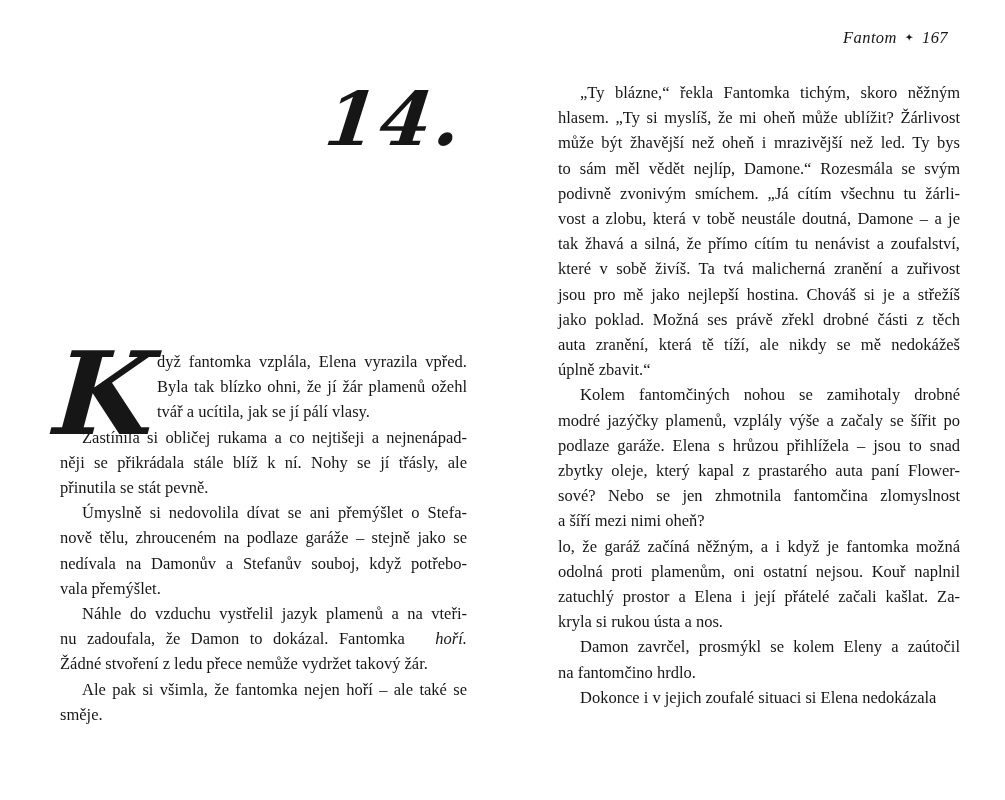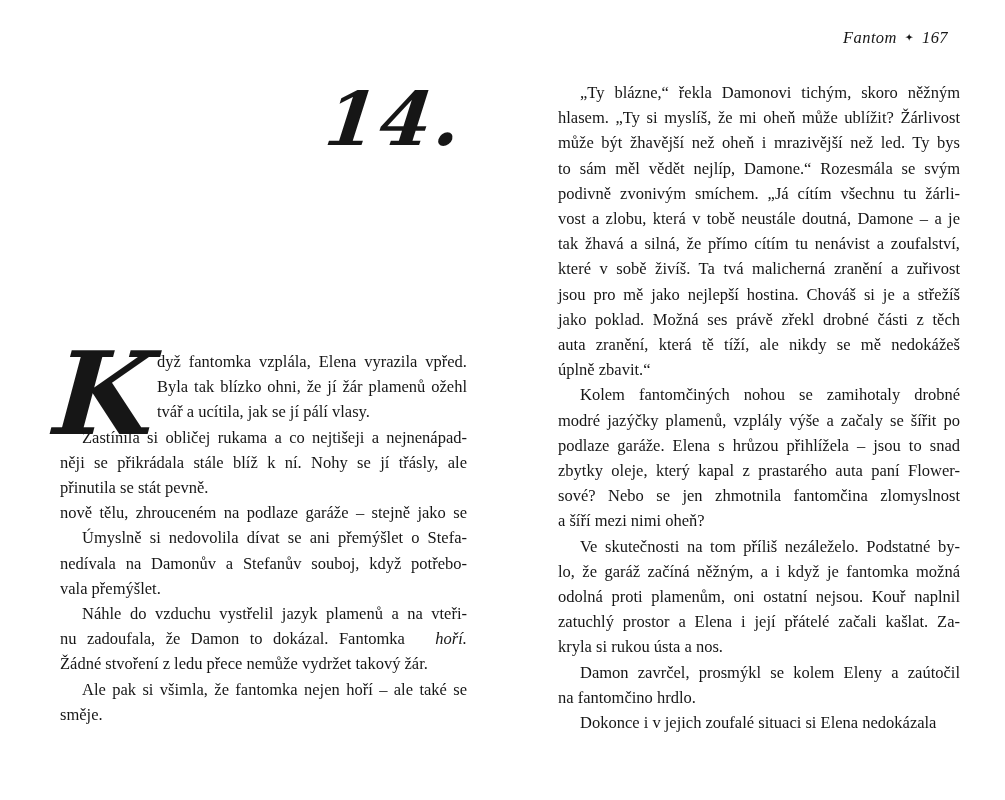--- a/index.html
+++ b/index.html
@@ -81,43 +81,43 @@
     <div class="line last dc">tvář a ucítila, jak se jí pálí vlasy.</div>
   </div>
 
   <div class="para">
     <div class="line just indent">Zastínila si obličej rukama a co nejtišeji a nejnenápad-</div>
     <div class="line just">něji se přikrádala stále blíž k ní. Nohy se jí třásly, ale</div>
     <div class="line last">přinutila se stát pevně.</div>
   </div>
 
   <div class="para">
+    <div class="line just indent">Úmyslně si nedovolila dívat se ani přemýšlet o Stefa-</div>
     <div class="line just">nově tělu, zhrouceném na podlaze garáže – stejně jako se</div>
-    <div class="line just indent">Úmyslně si nedovolila dívat se ani přemýšlet o Stefa-</div>
     <div class="line just">nedívala na Damonův a Stefanův souboj, když potřebo-</div>
     <div class="line last">vala přemýšlet.</div>
   </div>
 
   <div class="para">
     <div class="line just indent">Náhle do vzduchu vystřelil jazyk plamenů a na vteři-</div>
     <div class="line just"><span>nu zadoufala, že Damon to dokázal. Fantomka </span><span class="it">hoří.</span></div>
     <div class="line last">Žádné stvoření z ledu přece nemůže vydržet takový žár.</div>
   </div>
 
   <div class="para">
     <div class="line just indent">Ale pak si všimla, že fantomka nejen hoří – ale také se</div>
     <div class="line last">směje.</div>
   </div>
 
 </div>
 
 <div class="col col-right">
 
   <div class="para">
-    <div class="line just indent">„Ty blázne,“ řekla Damonovi tichým, skoro něžným</div>
+    <div class="line just indent">„Ty blázne,“ řekla Fantomka tichým, skoro něžným</div>
     <div class="line just">hlasem. „Ty si myslíš, že mi oheň může ublížit? Žárlivost</div>
     <div class="line just">může být žhavější než oheň i mrazivější než led. Ty bys</div>
     <div class="line just">to sám měl vědět nejlíp, Damone.“ Rozesmála se svým</div>
     <div class="line just">podivně zvonivým smíchem. „Já cítím všechnu tu žárli-</div>
     <div class="line just">vost a zlobu, která v tobě neustále doutná, Damone – a je</div>
     <div class="line just">tak žhavá a silná, že přímo cítím tu nenávist a zoufalství,</div>
     <div class="line just">které v sobě živíš. Ta tvá malicherná zranění a zuřivost</div>
     <div class="line just">jsou pro mě jako nejlepší hostina. Chováš si je a střežíš</div>
     <div class="line just">jako poklad. Možná ses právě zřekl drobné části z těch</div>
     <div class="line just">auta zranění, která tě tíží, ale nikdy se mě nedokážeš</div>
@@ -127,21 +127,20 @@
   <div class="para">
     <div class="line just indent">Kolem fantomčiných nohou se zamihotaly drobné</div>
     <div class="line just">modré jazýčky plamenů, vzplály výše a začaly se šířit po</div>
     <div class="line just">podlaze garáže. Elena s hrůzou přihlížela – jsou to snad</div>
     <div class="line just">zbytky oleje, který kapal z prastarého auta paní Flower-</div>
     <div class="line just">sové? Nebo se jen zhmotnila fantomčina zlomyslnost</div>
     <div class="line last">a šíří mezi nimi oheň?</div>
   </div>
 
   <div class="para">
-    <div class="line just indent">Ve skutečnosti na tom příliš nezáleželo. Podstatné by-</div>
     <div class="line just">lo, že garáž začíná něžným, a i když je fantomka možná</div>
     <div class="line just">odolná proti plamenům, oni ostatní nejsou. Kouř naplnil</div>
     <div class="line just">zatuchlý prostor a Elena i její přátelé začali kašlat. Za-</div>
     <div class="line last">kryla si rukou ústa a nos.</div>
   </div>
 
   <div class="para">
     <div class="line just indent">Damon zavrčel, prosmýkl se kolem Eleny a zaútočil</div>
     <div class="line last">na fantomčino hrdlo.</div>
   </div>

